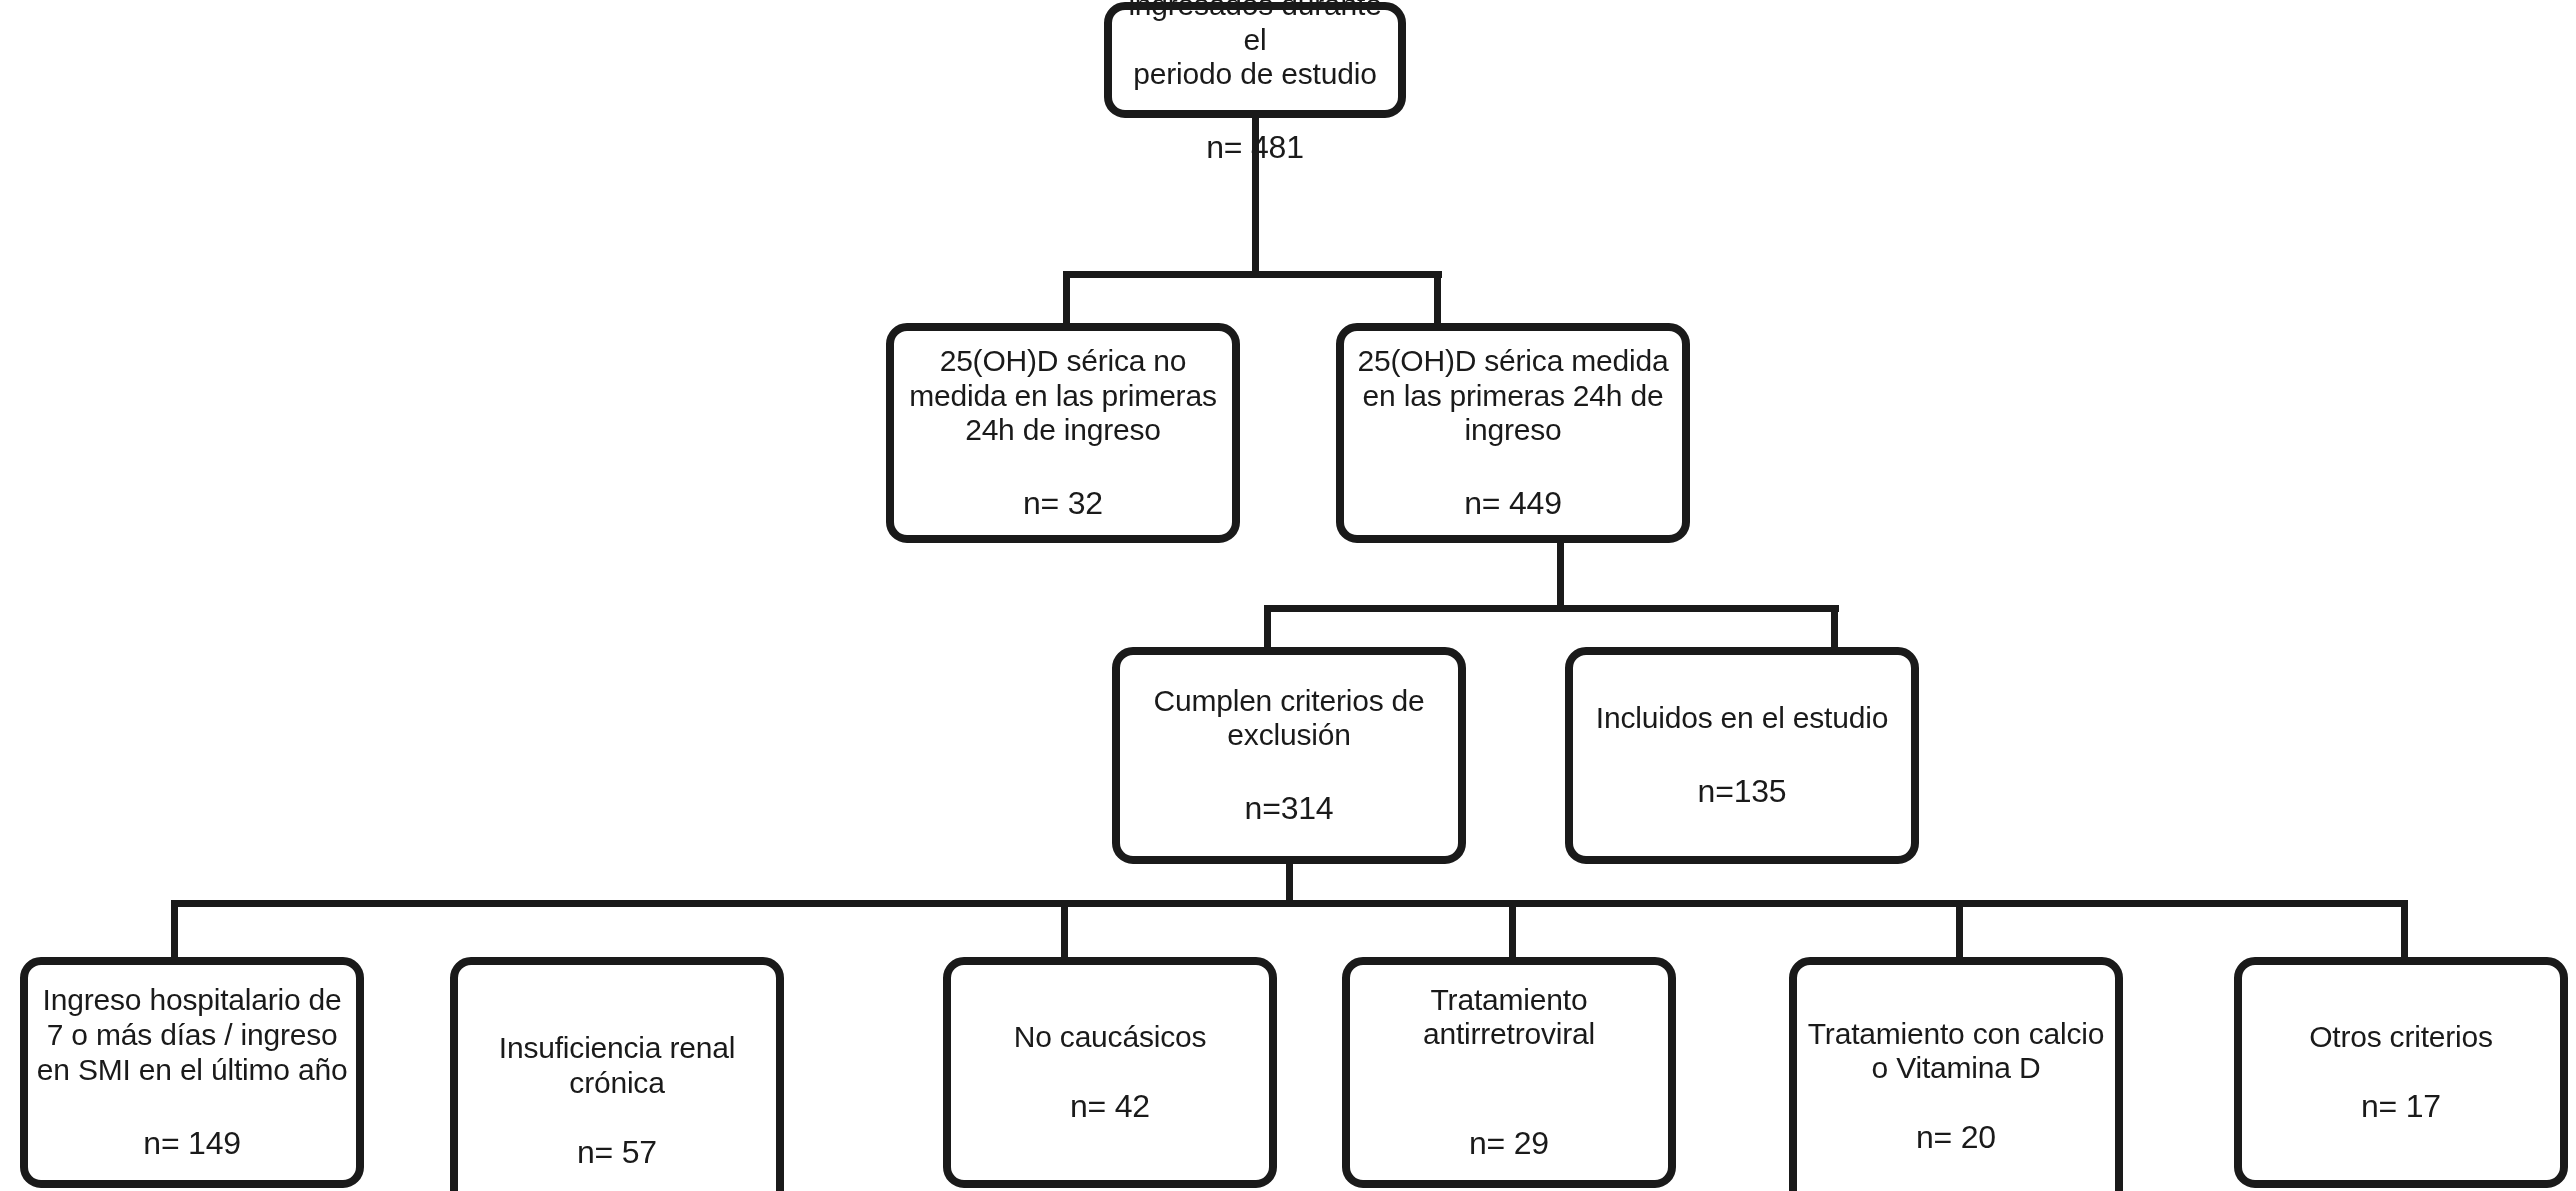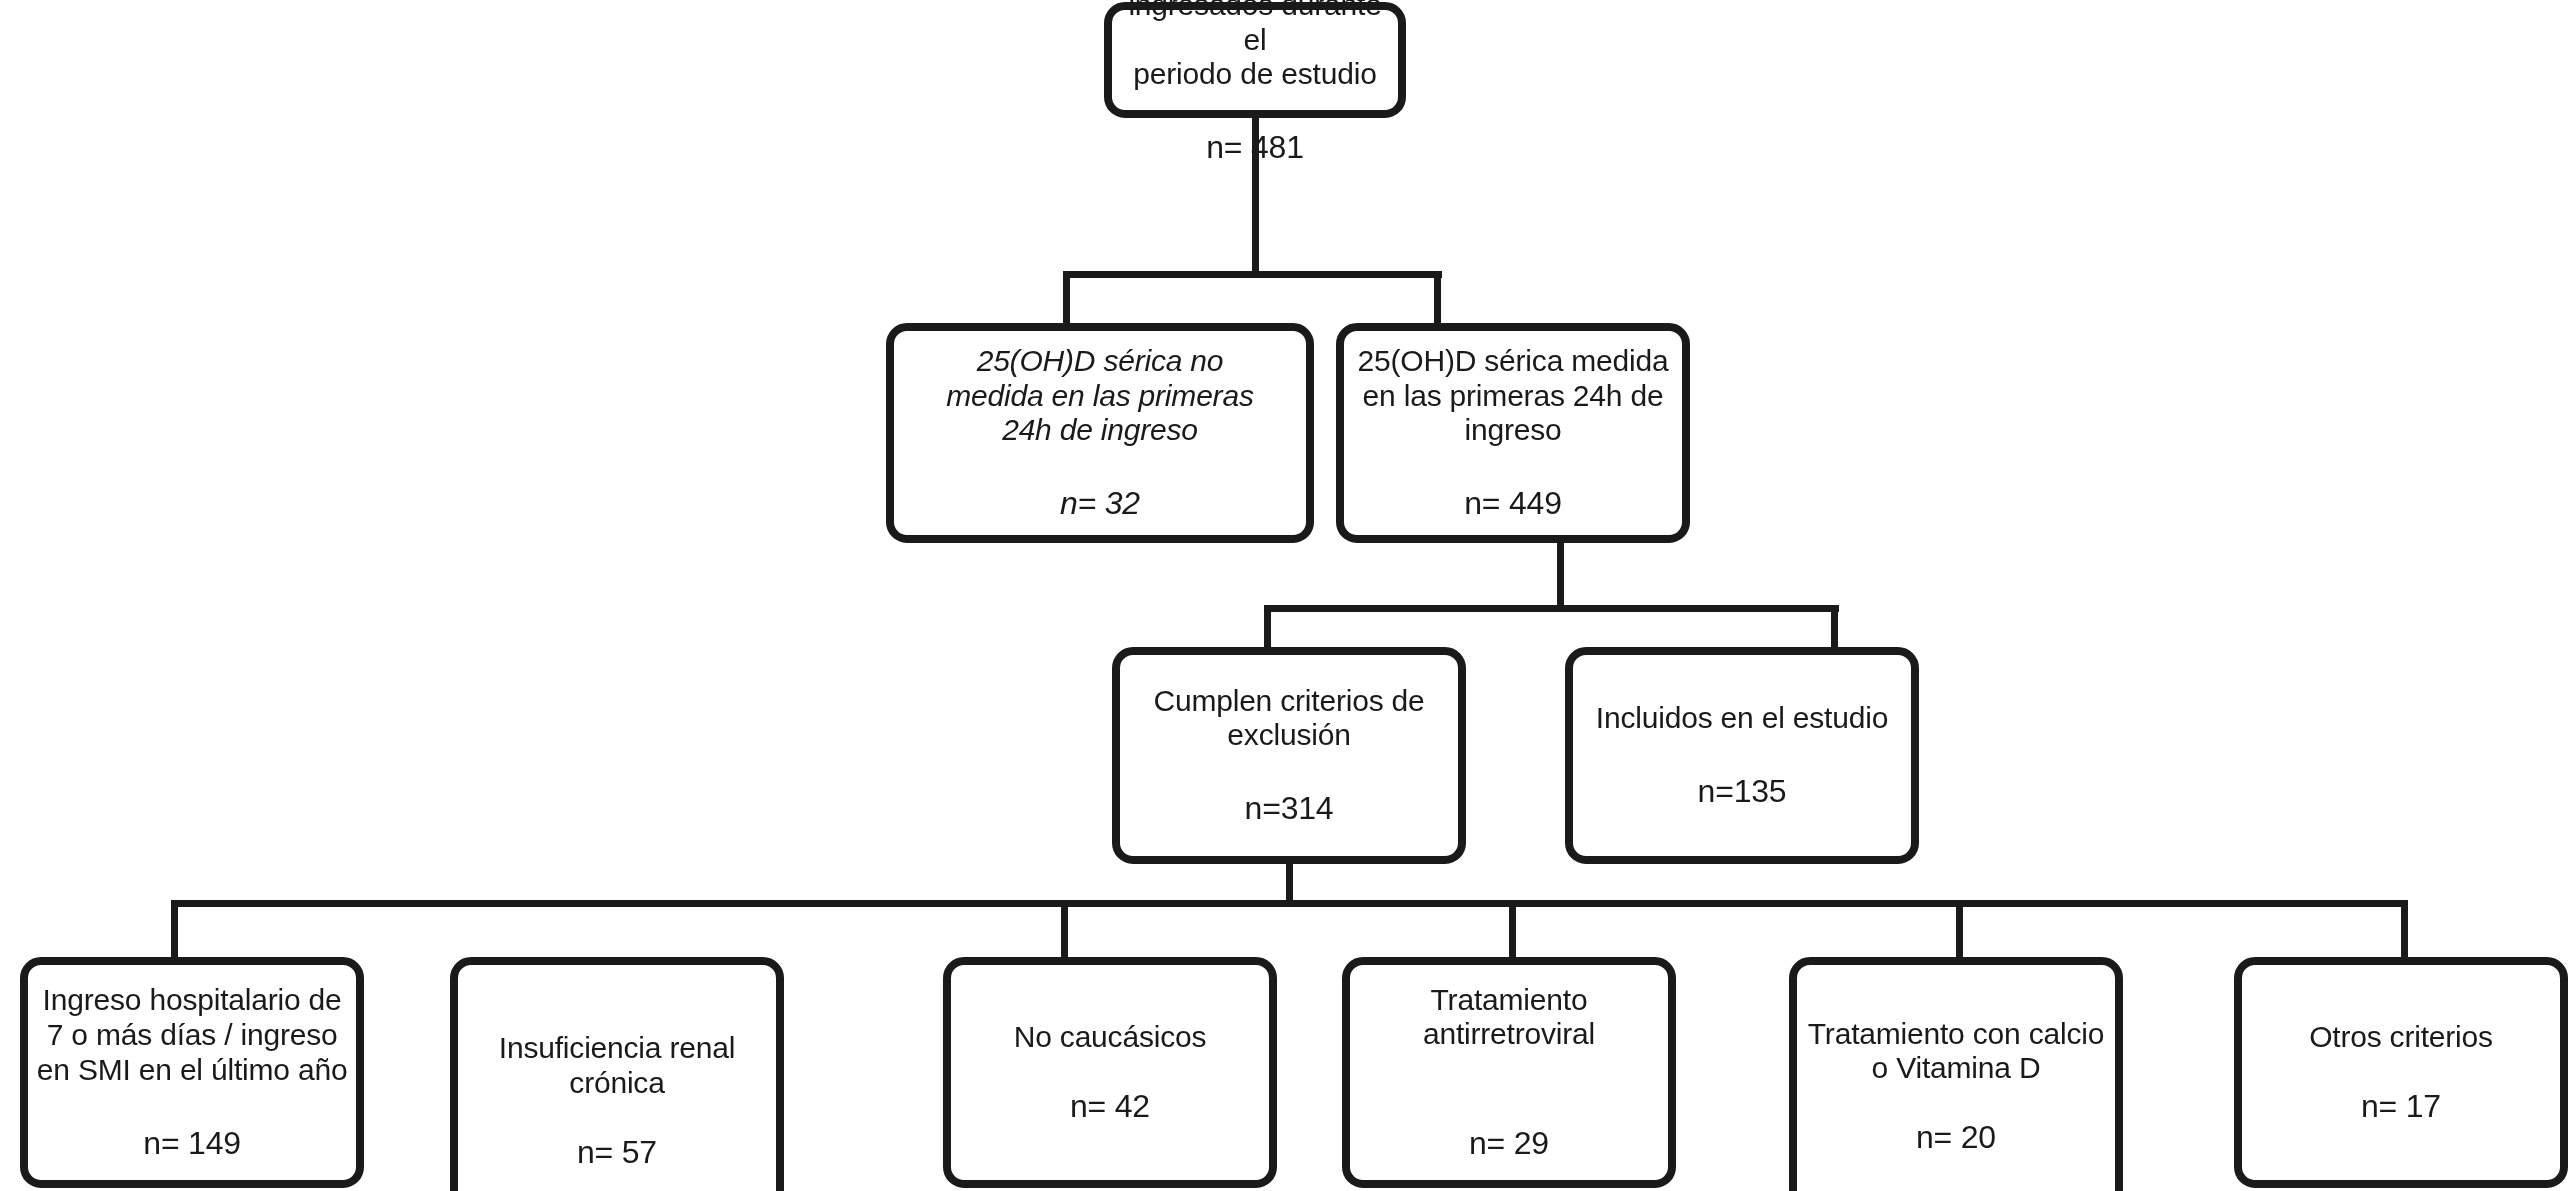--- a/index.html
+++ b/index.html
@@ -74,21 +74,21 @@
   <div class="connector v" style="left:1956px; top:900px; height:59px;"></div>
   <div class="connector v" style="left:2401px; top:900px; height:59px;"></div>
 
   <div class="node" style="left:1104px; top:1.6px; width:302px; height:116px;">
     <div class="title">Total pacientes
 ingresados durante el
 periodo de estudio</div>
     <div class="count">n= 481</div>
   </div>
 
-  <div class="node" style="left:886px; top:323px; width:428px; height:220px;font-style:italic;">
+  <div class="node" style="left:886px; top:323px; width:354px; height:220px;">
     <div class="title">25(OH)D sérica no
 medida en las primeras
 24h de ingreso</div>
     <div class="count">n= 32</div>
   </div>
 
   <div class="node" style="left:1336px; top:323px; width:354px; height:220px;">
     <div class="title">25(OH)D sérica medida
 en las primeras 24h de
 ingreso</div>

